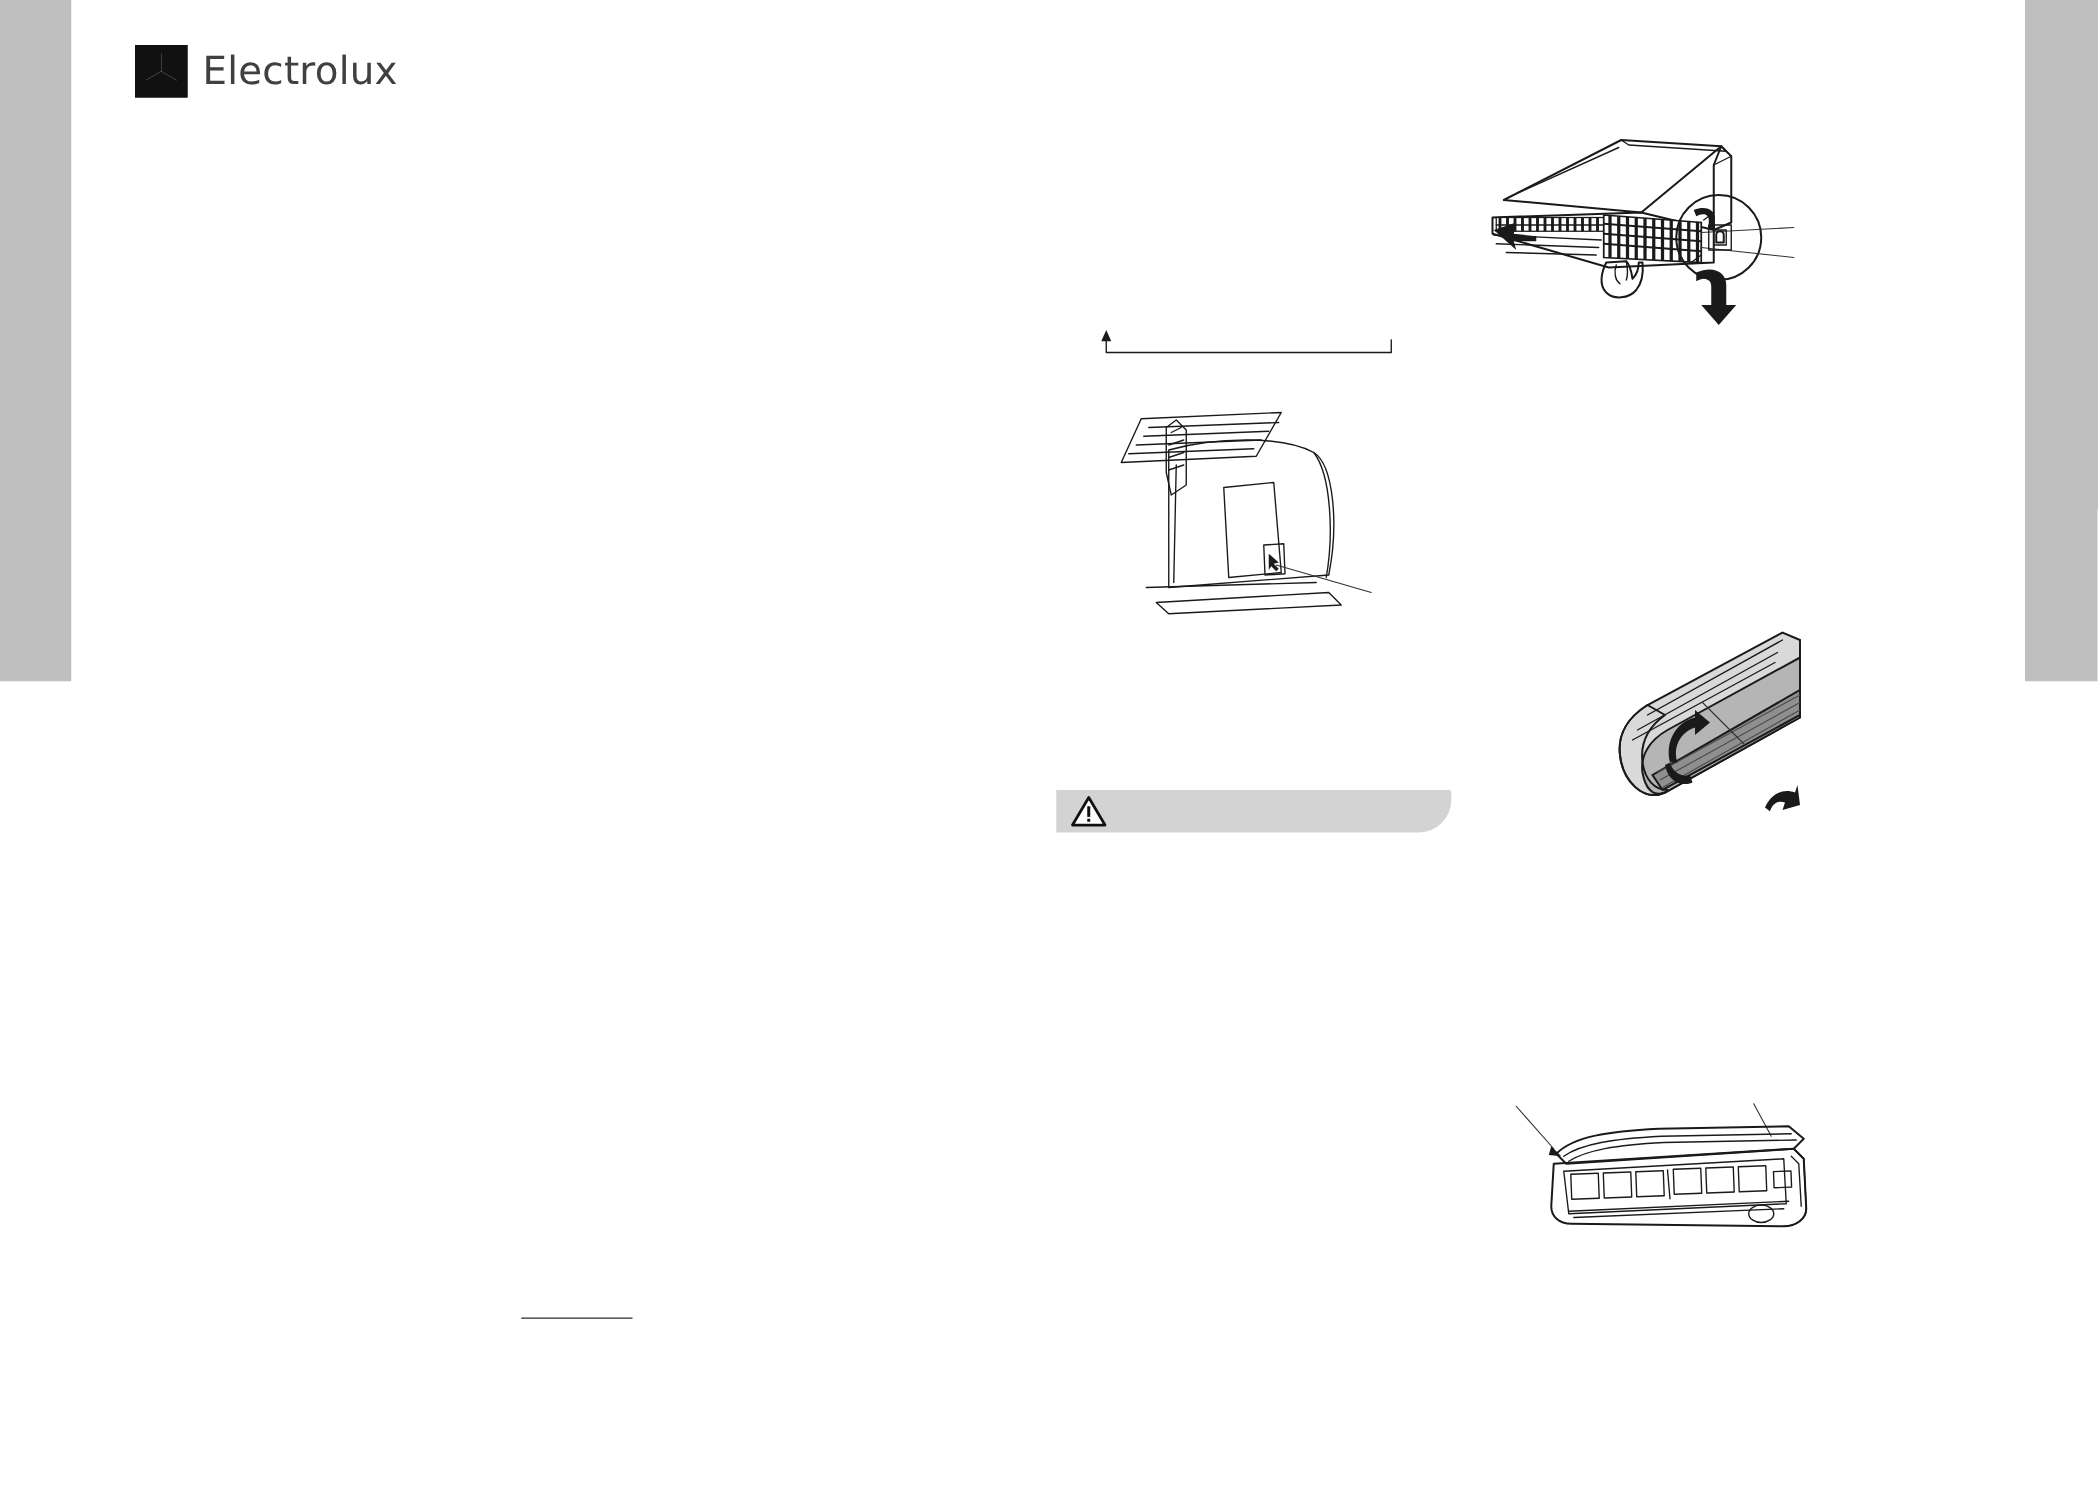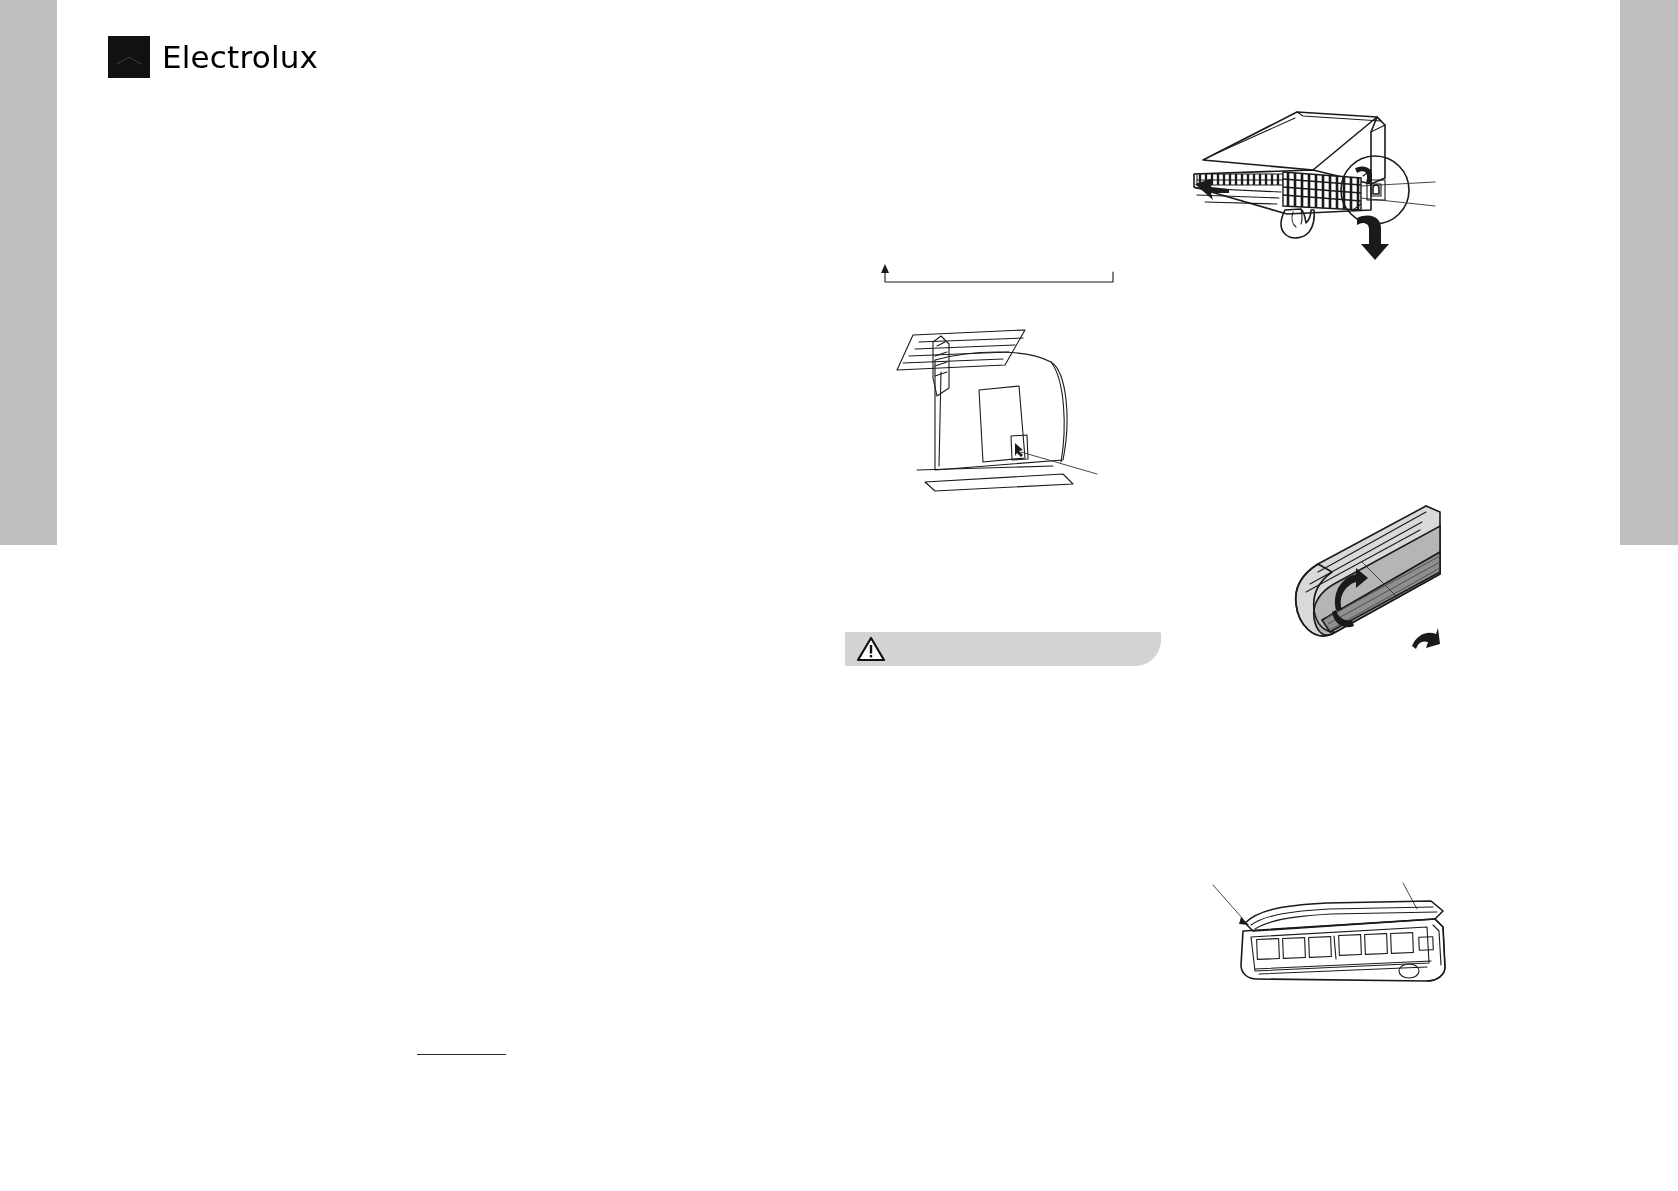--- a/index.html
+++ b/index.html
@@ -13,21 +13,21 @@
   .page{position:absolute;inset:0;background:#fff;}
 
   
   .margin-bar{position:absolute;background:#bfbfbf;}
   .margin-left{left:0;top:0;width:57px;height:545px;}
   .margin-right{right:0;top:0;width:58px;height:545px;}
 
   
   .logo-wrap{position:absolute;left:108px;top:36px;display:flex;align-items:center;gap:12px;}
   .logo-mark{width:42px;height:42px;background:#111;position:relative;display:block;}
-  .logo-word{font-size:31px;letter-spacing:0.2px;color:#000000;font-weight:400;line-height:1;
+  .logo-word{font-size:31px;letter-spacing:0.2px;color:#404040;font-weight:400;line-height:1;
     font-family:"DejaVu Sans", sans-serif;}
 
   
   .illus{position:absolute;}
 
   
   .caution{
     position:absolute;left:845px;top:632px;width:316px;height:34px;
     background:#d3d3d3;
     border-top-right-radius:2px;

